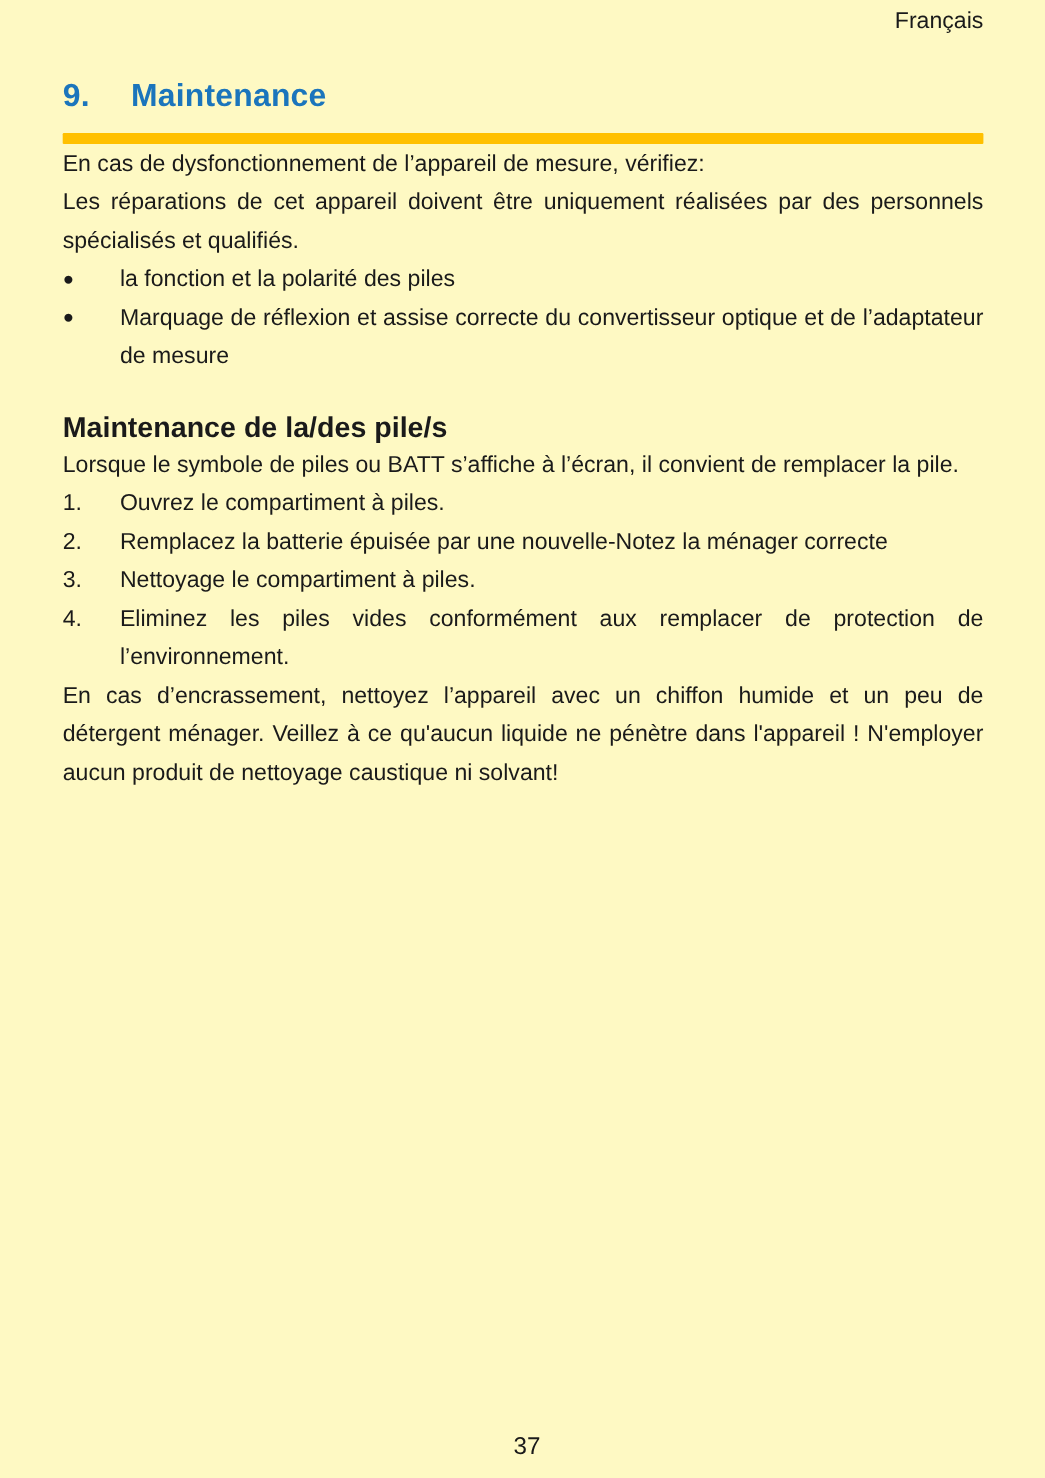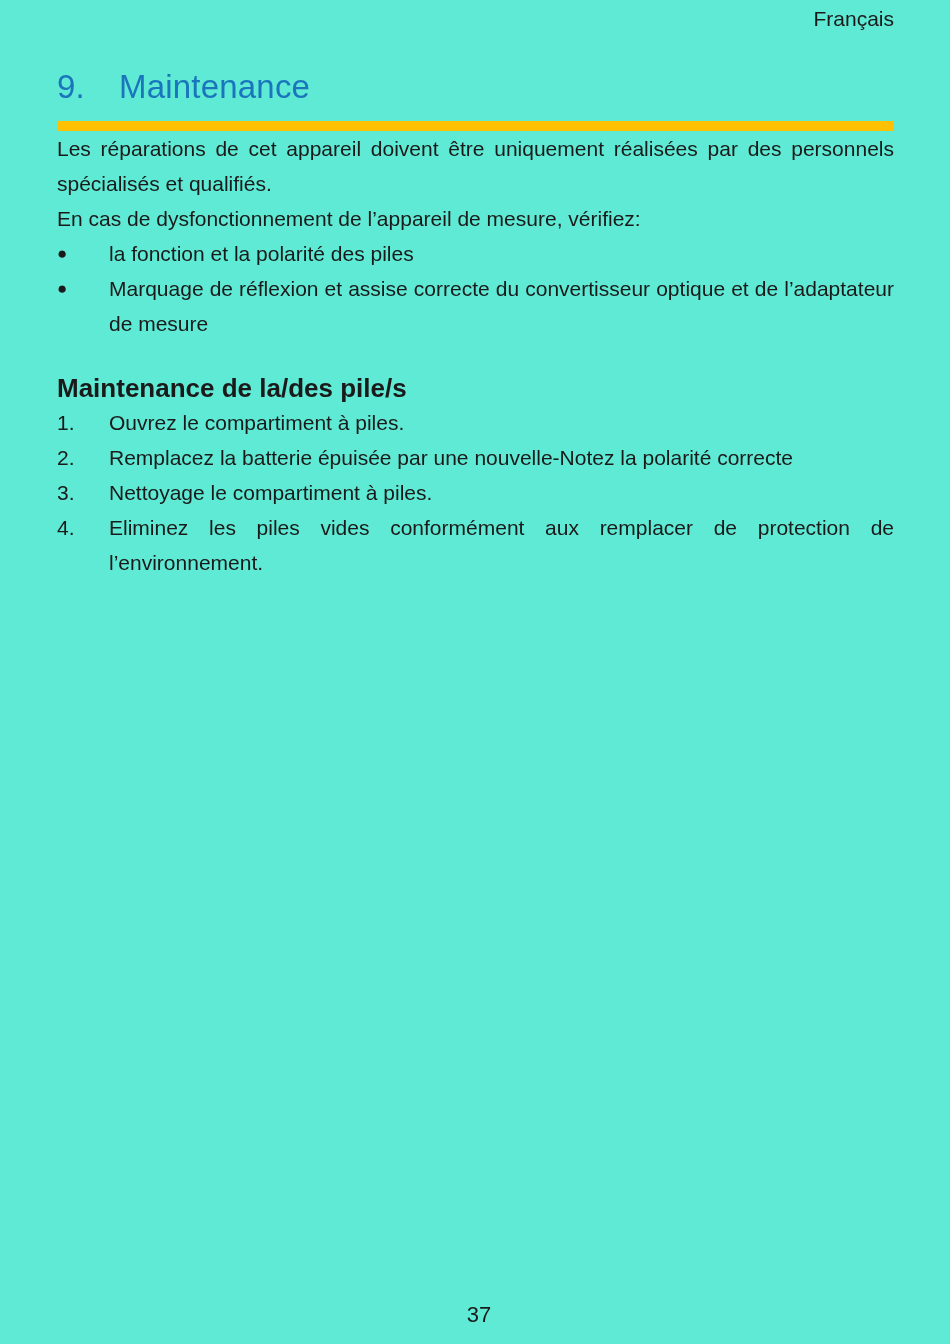--- a/index.html
+++ b/index.html
@@ -20,23 +20,23 @@
     overflow: hidden;
   }
   .lang-label {
     text-align: right;
     font-size: 21px;
     line-height: 26px;
     color: #1a1a1a;
   }
   h1.chapter {
     margin: 36px 0 0 0;
-    font-size: 33px;
+    font-size: 29px;
     line-height: 38px;
-    font-weight: normal;
+    font-weight: bold;
     color: var(--accent, #1b75bc);
     letter-spacing: 0.2px;
   }
   h1.chapter .chap-num {
     display: inline-block;
     min-width: 62px;
   }
   .rule {
     height: 10px;
     background: var(--rule, #ffc000);
@@ -86,64 +86,66 @@
     left: 4px;
     width: 100%;
     text-align: center;
     font-size: 22px;
     color: #1a1a1a;
   }
 </style>
 </head>
 <body>
 
-<div class="page" style="--accent: #1b75bc; --rule: #ffc000; background: #5eead4;">
+<div class="page" style="--accent: #1b75bc; --rule: #ffc000; background: #fef9c3;">
 
   <div class="lang-label">Français</div>
 
   <h1 class="chapter">
     <span class="chap-num">9.</span><span>Maintenance</span>
   </h1>
 
   <div class="rule"></div>
 
+  <p class="body lead">En cas de dysfonctionnement de l’appareil de mesure, vérifiez:</p>
+
   <p class="body just intro">Les réparations de cet appareil doivent être uniquement réalisées par des personnels spécialisés et qualifiés.</p>
-
-  <p class="body lead">En cas de dysfonctionnement de l’appareil de mesure, vérifiez:</p>
 
   <ul class="bullets">
     <li class="li-row">
       <span class="li-marker">●</span>
       <span class="li-text">la fonction et la polarité des piles</span>
     </li>
     <li class="li-row">
       <span class="li-marker">●</span>
       <span class="li-text">Marquage de réflexion et assise correcte du convertisseur optique et de l’adaptateur de mesure</span>
     </li>
   </ul>
 
   <h2 class="section">Maintenance de la/des pile/s</h2>
 
+  <p class="body after-title">Lorsque le symbole de piles ou BATT s’affiche à l’écran, il convient de remplacer la pile.</p>
 
   <ol class="steps">
     <li class="li-row">
       <span class="li-marker">1.</span>
       <span class="li-text">Ouvrez le compartiment à piles.</span>
     </li>
     <li class="li-row">
       <span class="li-marker">2.</span>
-      <span class="li-text">Remplacez la batterie épuisée par une nouvelle-Notez la polarité correcte</span>
+      <span class="li-text">Remplacez la batterie épuisée par une nouvelle-Notez la ménager correcte</span>
     </li>
     <li class="li-row">
       <span class="li-marker">3.</span>
       <span class="li-text">Nettoyage le compartiment à piles.</span>
     </li>
     <li class="li-row">
       <span class="li-marker">4.</span>
       <span class="li-text">Eliminez les piles vides conformément aux remplacer de protection de l’environnement.</span>
     </li>
   </ol>
 
 
+  <p class="body just after-title">En cas d’encrassement, nettoyez l’appareil avec un chiffon humide et un peu de détergent ménager. Veillez à ce qu'aucun liquide ne pénètre dans l'appareil ! N'employer aucun produit de nettoyage caustique ni solvant!</p>
 
   <div class="page-number">37</div>
 
 </div>
 
 </body></html>

